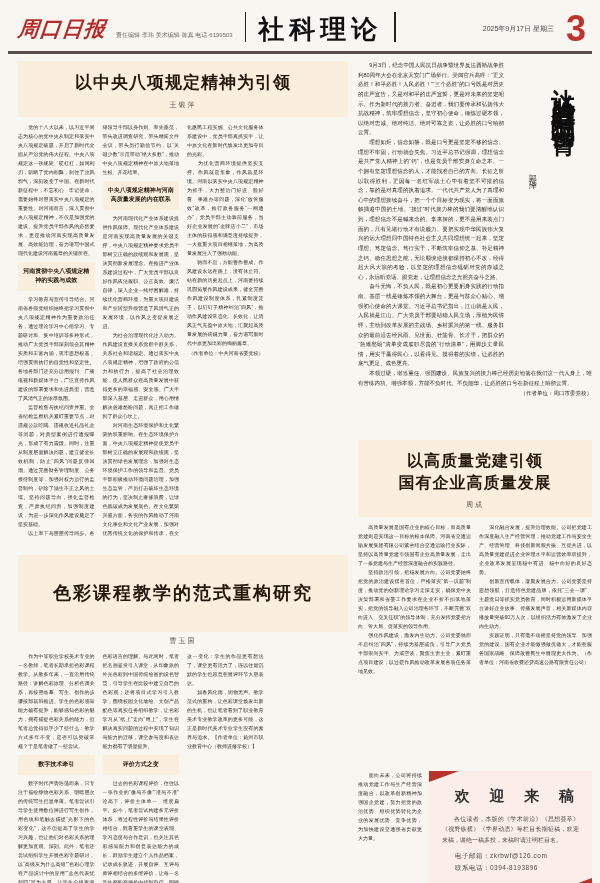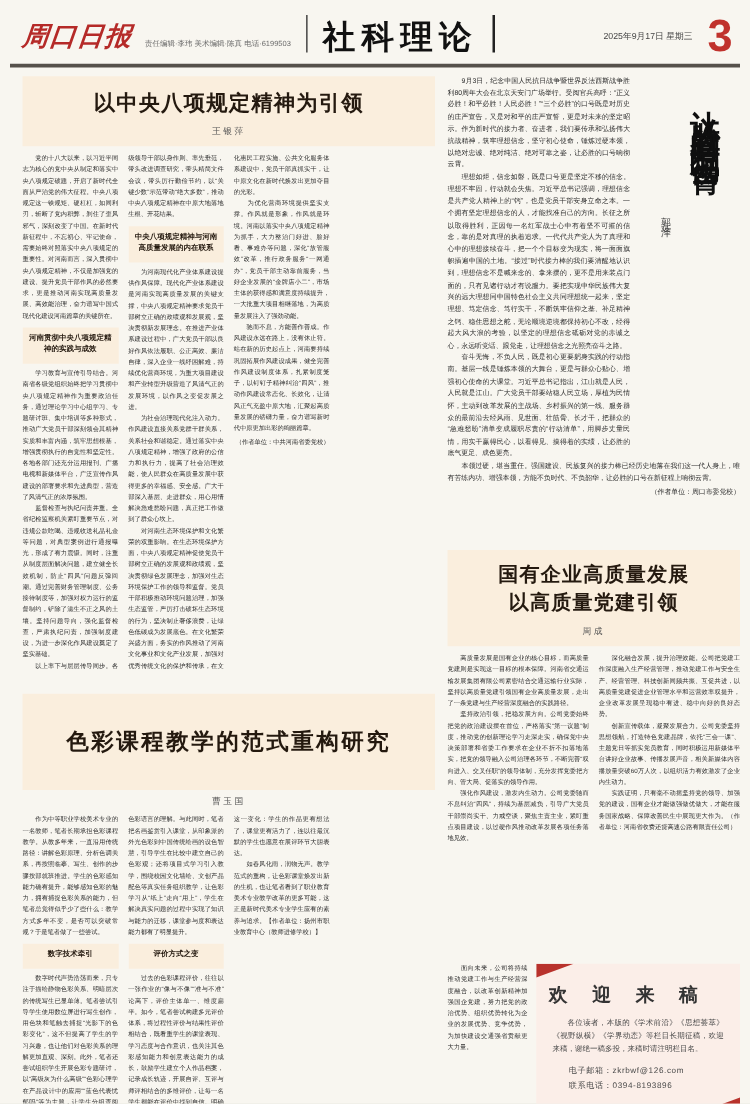--- a/index.html
+++ b/index.html
@@ -91,21 +91,21 @@
   .welcome { flex:1; position:relative; background:#fbeee8; padding:12px 10px 6px; overflow:hidden; }
   .w-corner-tl {
     position:absolute; top:0; left:0; width:0; height:0;
     border-top:11px solid #b8322c; border-right:30px solid transparent;
   }
   .w-corner-br {
     position:absolute; bottom:0; right:0; width:0; height:0;
     border-bottom:11px solid #b8322c; border-left:30px solid transparent;
   }
   .w-title {
-    text-align:left; font-family:"Liberation Serif", serif; font-weight:bold;
+    text-align:right; font-family:"Liberation Serif", serif; font-weight:bold;
     font-size:15px; color:#333; letter-spacing:8px; margin:4px 0 8px;
   }
   .w-body {
     font-size:6px; line-height:1.75; color:#4a4a4a; text-align:justify;
     text-indent:2em; margin:0 3px 7px;
   }
   .w-contact { font-size:6.5px; color:#4a4a4a; margin:3px 0 0 16px; letter-spacing:0.5px; }
 </style>
 </head>
 <body>
@@ -180,22 +180,22 @@
         </div>
         <p class="bt slogan-text">　　9月3日，纪念中国人民抗日战争暨世界反法西斯战争胜利80周年大会在北京天安门广场举行。受阅官兵高呼：“正义必胜！和平必胜！人民必胜！”“三个必胜”的口号既是对历史的庄严宣告，又是对和平的庄严宣誓，更是对未来的坚定昭示。作为新时代的接力者、奋进者，我们要传承和弘扬伟大抗战精神，筑牢理想信念，坚守初心使命，锤炼过硬本领，以绝对忠诚、绝对纯洁、绝对可靠之姿，让必胜的口号响彻云霄。
 　　理想如炬，信念如磐，既是口号更是坚定不移的信念。理想不牢固，行动就会失焦。习近平总书记强调，理想信念是共产党人精神上的“钙”，也是党员干部安身立命之本。一个拥有坚定理想信念的人，才能找准自己的方向。长征之所以取得胜利，正因每一名红军战士心中有着坚不可摧的信念，靠的是对真理的执着追求。一代代共产党人为了真理和心中的理想接续奋斗，把一个个目标变为现实，将一面面旗帜插遍中国的土地。“接过”时代接力棒的我们要清醒地认识到，理想信念不是喊来念的、拿来摆的，更不是用来装点门面的，只有见诸行动才有说服力。要把实现中华民族伟大复兴的远大理想同中国特色社会主义共同理想统一起来，坚定理想、笃定信念、笃行实干，不断筑牢信仰之基、补足精神之钙、稳住思想之舵，无论顺境逆境都保持初心不改，经得起大风大浪的考验，以坚定的理想信念砥砺对党的赤诚之心，永远听党话、跟党走，让理想信念之光照亮奋斗之路。
 　　奋斗无悔，不负人民，既是初心更要躬身实践的行动指南。基层一线是锤炼本领的大舞台，更是与群众心贴心、增强初心使命的大课堂。习近平总书记指出，江山就是人民，人民就是江山。广大党员干部要站稳人民立场，厚植为民情怀，主动到改革发展的主战场、乡村振兴的第一线、服务群众的最前沿去经风雨、见世面、壮筋骨、长才干，把群众的“急难愁盼”清单变成履职尽责的“行动清单”，用脚步丈量民情，用实干赢得民心，以看得见、摸得着的实绩，让必胜的底气更足、成色更亮。
 　　本领过硬，堪当重任。强国建设、民族复兴的接力棒已经历史地落在我们这一代人身上，唯有苦练内功、增强本领，方能不负时代、不负韶华，让必胜的口号在新征程上响彻云霄。</p>
         <p class="attr slogan-attr">（作者单位：周口市委党校）</p>
       </article>
 
       <article class="art-party">
         <div class="hbox">
+          <h2>以高质量党建引领</h2>
           <h2>国有企业高质量发展</h2>
-          <h2>以高质量党建引领</h2>
           <div class="byline">周成</div>
         </div>
         <div class="party-cols">
           <p class="bt pcol">　　高质量发展是国有企业的核心目标，而高质量党建则是实现这一目标的根本保障。河南省交通运输发展集团有限公司紧密结合交通运输行业实际，坚持以高质量党建引领国有企业高质量发展，走出了一条党建与生产经营深度融合的实践路径。
 　　坚持政治引领，把稳发展方向。公司党委始终把党的政治建设摆在首位，严格落实“第一议题”制度，推动党的创新理论学习走深走实，确保党中央决策部署和省委工作要求在企业不折不扣落地落实，把党的领导融入公司治理各环节，不断完善“双向进入、交叉任职”的领导体制，充分发挥党委把方向、管大局、促落实的领导作用。
 　　强化作风建设，激发内生动力。公司党委驰而不息纠治“四风”，持续为基层减负，引导广大党员干部崇尚实干、力戒空谈，聚焦主责主业，紧盯重点项目建设，以过硬作风推动改革发展各项任务落地见效。</p>
           <p class="bt pcol">　　深化融合发展，提升治理效能。公司把党建工作深度融入生产经营管理，推动党建工作与安全生产、经营管理、科技创新同频共振、互促共进，以高质量党建促进企业管理水平和运营效率双提升，企业改革发展呈现稳中有进、稳中向好的良好态势。
 　　创新宣传载体，凝聚发展合力。公司党委坚持思想领航，打造特色党建品牌，依托“三会一课”、主题党日等抓实党员教育，同时积极运用新媒体平台讲好企业故事、传播发展声音，相关新媒体内容播放量突破60万人次，以组织活力有效激发了企业内生动力。
 　　实践证明，只有毫不动摇坚持党的领导、加强党的建设，国有企业才能做强做优做大，才能在服务国家战略、保障改善民生中展现更大作为。（作者单位：河南省收费还贷高速公路有限责任公司）</p>
         </div>

